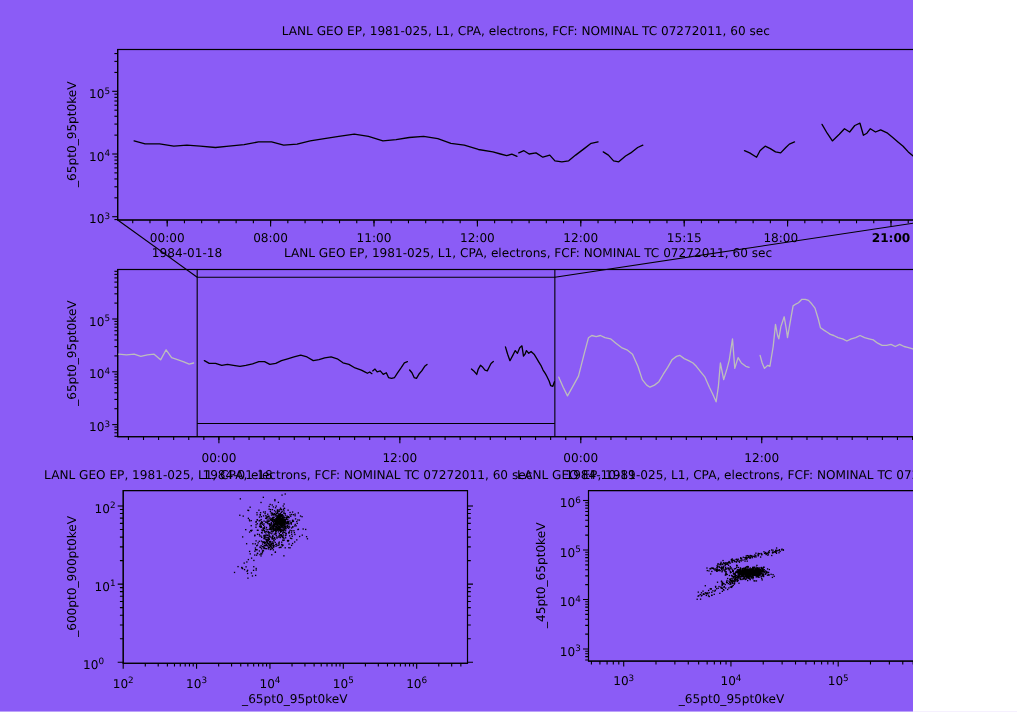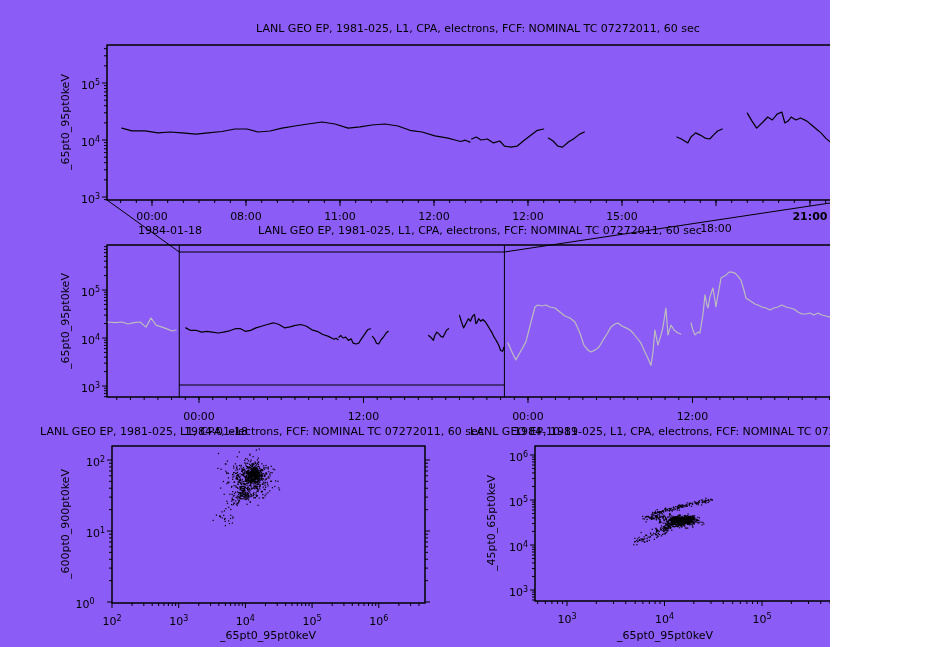--- a/index.html
+++ b/index.html
@@ -2537,22 +2537,22 @@
 
   <div id="ticklabels">
       <div class="tl" style="left: 60px; top: 190px; width: 40px; text-align: right;">10<sup>3</sup></div>
       <div class="tl" style="left: 60px; top: 133px; width: 40px; text-align: right;">10<sup>4</sup></div>
       <div class="tl" style="left: 60px; top: 76px; width: 40px; text-align: right;">10<sup>5</sup></div>
       <div class="tl" style="left: 130px; top: 210px; width: 44px; text-align: center;">00:00</div>
       <div class="tl" style="left: 223.999px; top: 210px; width: 44px; text-align: center;">08:00</div>
       <div class="tl" style="left: 317.998px; top: 210px; width: 44px; text-align: center;">11:00</div>
       <div class="tl" style="left: 411.997px; top: 210px; width: 44px; text-align: center;">12:00</div>
       <div class="tl" style="left: 505.996px; top: 210px; width: 44px; text-align: center;">12:00</div>
-      <div class="tl" style="left: 599.995px; top: 210px; width: 44px; text-align: center;">15:00</div>
-      <div class="tl" style="left: 693.994px; top: 222px; width: 44px; text-align: center;">18:00</div>
+      <div class="tl" style="left: 599.995px; top: 210px; width: 44px; text-align: center;">15:15</div>
+      <div class="tl" style="left: 693.994px; top: 210px; width: 44px; text-align: left;">18:00</div>
       <div class="tl" style="left: 787.993px; top: 210px; width: 44px; text-align: center; font-weight: bold;">21:00</div>
       <div class="tl" style="left: 60px; top: 379px; width: 40px; text-align: right;">10<sup>3</sup></div>
       <div class="tl" style="left: 60px; top: 331px; width: 40px; text-align: right;">10<sup>4</sup></div>
       <div class="tl" style="left: 60px; top: 283px; width: 40px; text-align: right;">10<sup>5</sup></div>
       <div class="tl" style="left: 177px; top: 410px; width: 44px; text-align: center;">00:00</div>
       <div class="tl" style="left: 341.496px; top: 410px; width: 44px; text-align: center;">12:00</div>
       <div class="tl" style="left: 505.992px; top: 410px; width: 44px; text-align: center;">00:00</div>
       <div class="tl" style="left: 670.488px; top: 410px; width: 44px; text-align: center;">12:00</div>
       <div class="tl" style="left: 92px; top: 612px; width: 40px; text-align: center;">10<sup>2</sup></div>
       <div class="tl" style="left: 158.7px; top: 612px; width: 40px; text-align: center;">10<sup>3</sup></div>

